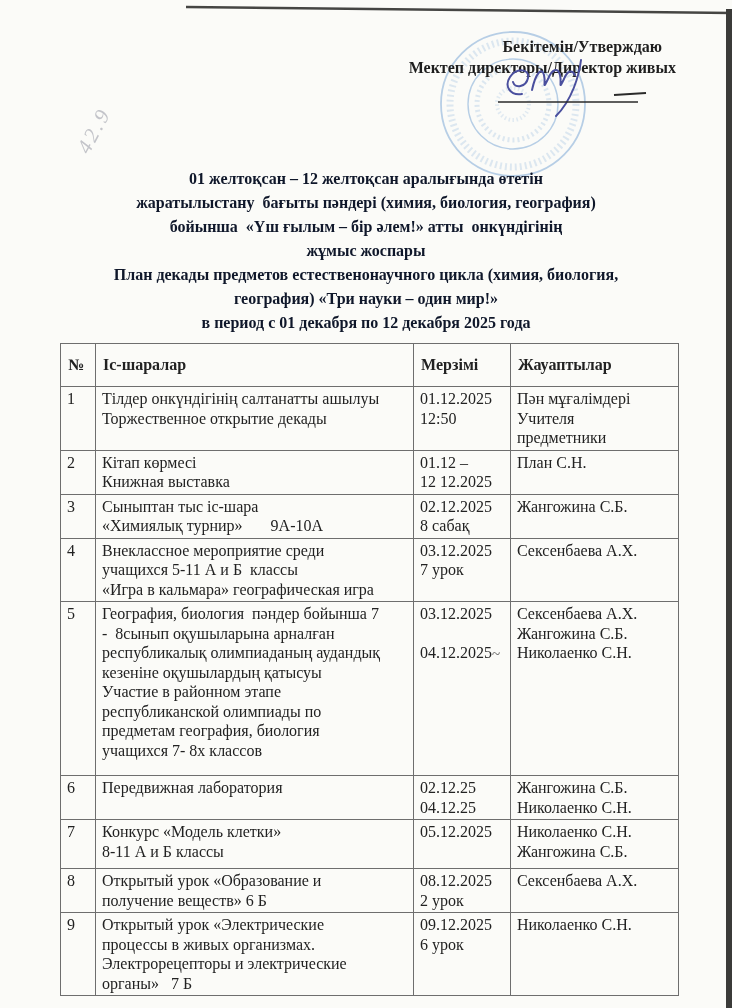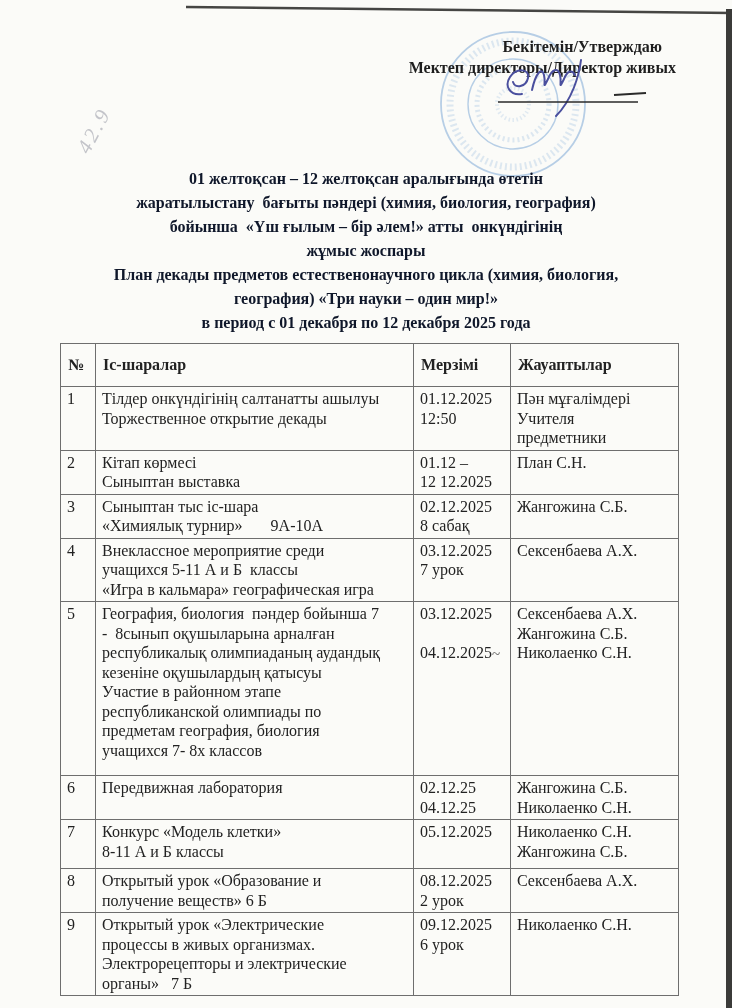--- a/index.html
+++ b/index.html
@@ -121,21 +121,21 @@
 Торжественное открытие декады</td>
           <td class="date">01.12.2025
 12:50</td>
           <td class="resp">Пән мұғалімдері
 Учителя
 предметники</td>
         </tr>
         <tr class="r1">
           <td class="num">2</td>
           <td class="activity">Кітап көрмесі
-Сыныптан выставка</td>
+Книжная выставка</td>
           <td class="date">01.12 –
 12 12.2025</td>
           <td class="resp">План С.Н.</td>
         </tr>
         <tr class="r2">
           <td class="num">3</td>
           <td class="activity">Сыныптан тыс іс-шара
 «Химиялық турнир»       9А-10А</td>
           <td class="date">02.12.2025
 8 сабақ</td>

